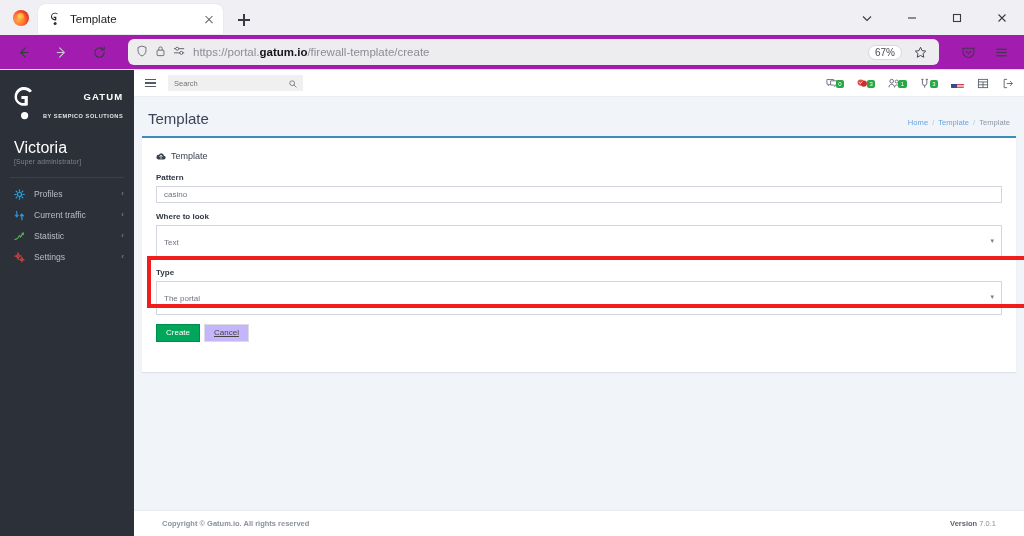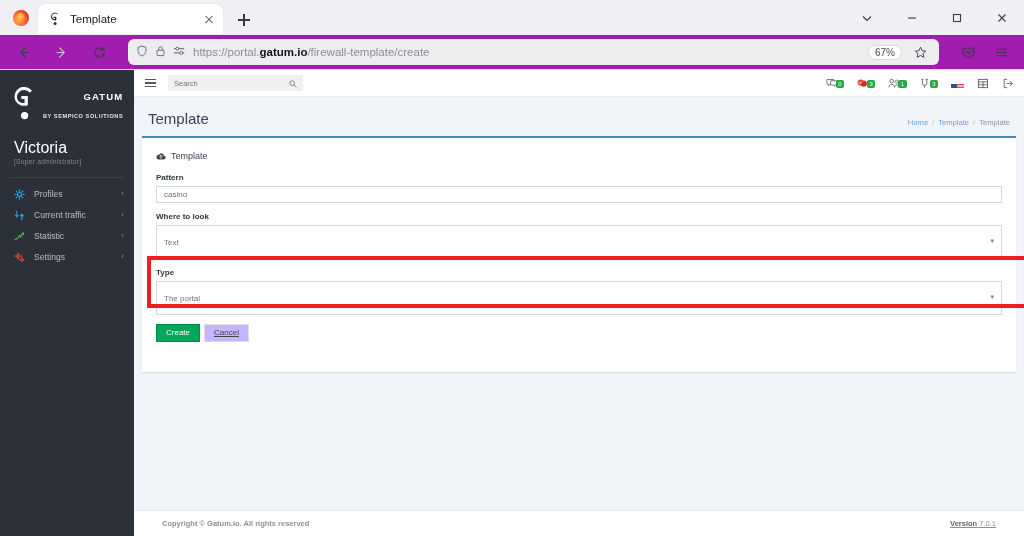--- a/index.html
+++ b/index.html
@@ -176,21 +176,21 @@
     font-family: "Liberation Sans", sans-serif; line-height: 1;
   }
   .btn-create { background: #00a65a; border-color: #008d4c; color: #ffffff; }
   .btn-cancel { background: #c4b5fd; border-color: #dcdcdc; color: #444; text-decoration: underline; }
 
   .footer {
     height: 26px; background: #ffffff; border-top: 1px solid #e9edf2;
     display: flex; align-items: center; padding: 0 28px; flex: 0 0 26px;
   }
   .copyright { font-size: 7.5px; color: #8b919b; font-weight: 700; }
-  .version { margin-left: auto; font-size: 7.5px; color: #8b919b; text-decoration: underline; }
+  .version { margin-left: auto; font-size: 7.5px; color: #8b919b; }
   .version b { color: #5d646e; font-weight: 700; }
 </style>
 </head>
 <body>
 
 <div class="browser">
 
   <div class="tabstrip">
     <div class="ff-logo">
       <div class="outer"></div>

